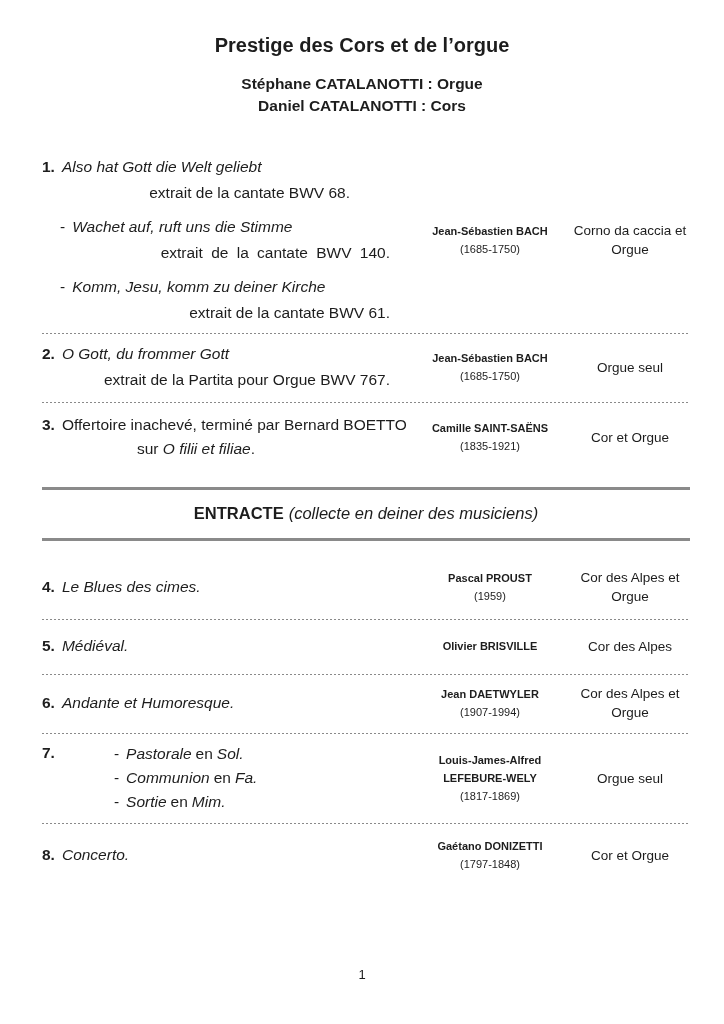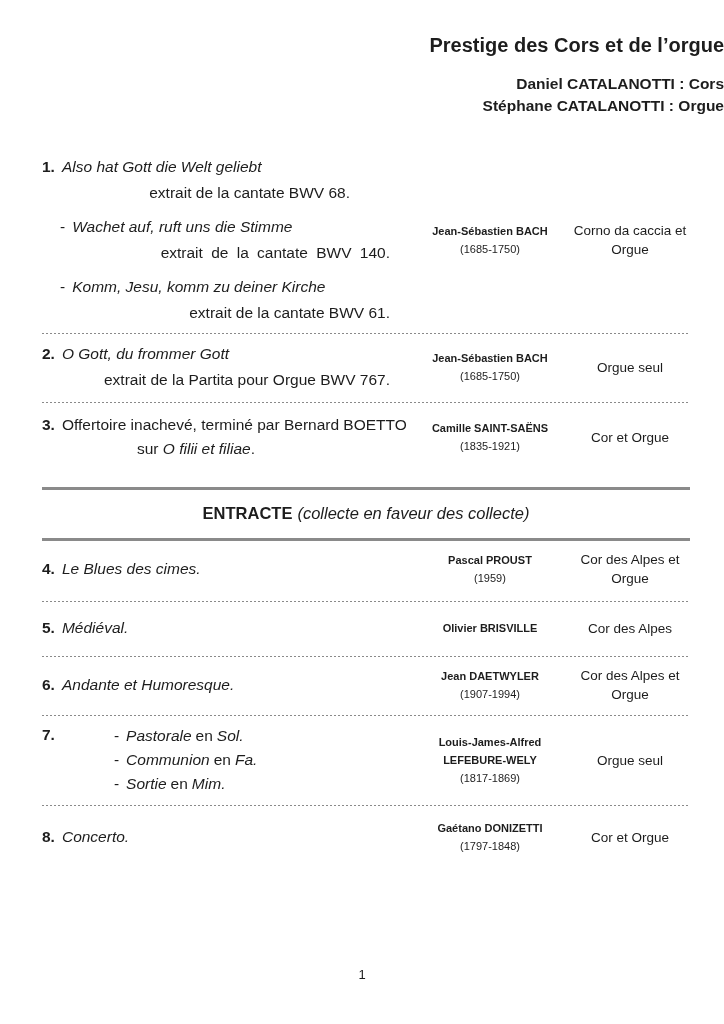--- a/index.html
+++ b/index.html
@@ -6,21 +6,21 @@
   body {
     width: 724px; height: 1024px;
     background: #ffffff;
     font-family: "Liberation Sans", sans-serif;
     color: #1d1d1d;
     -webkit-font-smoothing: antialiased;
   }
   .page { position: relative; width: 724px; height: 1024px; overflow: hidden; background: #fff; }
 
   
-  .header { padding-top: 33px; text-align: right; }
+  .header { padding-top: 33px; text-align: center; }
   .title { font-size: 20px; font-weight: bold; line-height: 24px; margin: 0; }
   .subtitle { font-size: 15.5px; line-height: 20px; margin-top: 4px; }
   .performers { margin-top: 16px; font-weight: bold; font-size: 15.5px; line-height: 22px; }
 
   
   .program { margin: 39px 34px 0 42px; width: 648px; }
   .row {
     display: grid;
     grid-template-columns: 368px 160px 120px;
     align-items: center;
@@ -51,43 +51,43 @@
   }
   .sep-solid { height: 3px; width: 648px; background: #8a8a8a; }
 
   
   .row-1 { padding: 0 0 9px; }
   .row-2 { padding: 9px 0 11px; }
   .row-3 { padding: 11px 0 27px; }
   .entracte { text-align: center; padding: 14px 0 15px; font-size: 16.5px; }
   .entracte .e-label { font-weight: bold; }
   .entracte .e-note  { font-style: italic; margin-left: 5px; }
-  .row-4 { padding: 8px 0 12px; min-height: 40px; }
+  .row-4 { padding: 26px 0 12px; min-height: 40px; }
   .row-5 { padding: 15px 0 17px; }
   .row-6 { padding: 9px 0 11px; }
   .row-7 { padding: 8px 0 9px; }
   .row-8 { padding: 13px 0; }
 
   
   .footer {
     position: absolute; bottom: 42px; left: 0;
     width: 724px; text-align: center;
     font-size: 13px;
   }
 </style>
 </head>
 <body>
 
 <div class="page">
 
   <div class="header">
     <h1 class="title">Prestige des Cors et de l’orgue</h1>
     <div class="performers">
+      <div>Stéphane CATALANOTTI : Orgue</div>
       <div>Daniel CATALANOTTI : Cors</div>
-      <div>Stéphane CATALANOTTI : Orgue</div>
     </div>
   </div>
 
   <div class="program">
 
     <section class="row row-1">
       <div class="cell-left">
         <div>
           <span class="num">1.</span><span class="it">Also hat Gott die Welt geliebt</span>
         </div>
@@ -143,21 +143,21 @@
       <div class="cell-comp">
         <div class="cname">Camille SAINT-SAËNS</div>
         <div class="cdates">(1835-1921)</div>
       </div>
       <div class="cell-instr">Cor et Orgue</div>
     </section>
 
     <div class="sep-solid"></div>
 
     <div class="entracte">
-      <span class="e-label">ENTRACTE</span><span class="e-note">(collecte en faveur des collecte)</span>
+      <span class="e-label">ENTRACTE</span><span class="e-note">(collecte en deiner des musiciens)</span>
     </div>
 
     <div class="sep-solid"></div>
 
     <section class="row row-4">
       <div class="cell-left">
         <span class="num">4.</span><span class="it">Le Blues des cimes.</span>
       </div>
       <div class="cell-comp">
         <div class="cname">Pascal PROUST</div>

